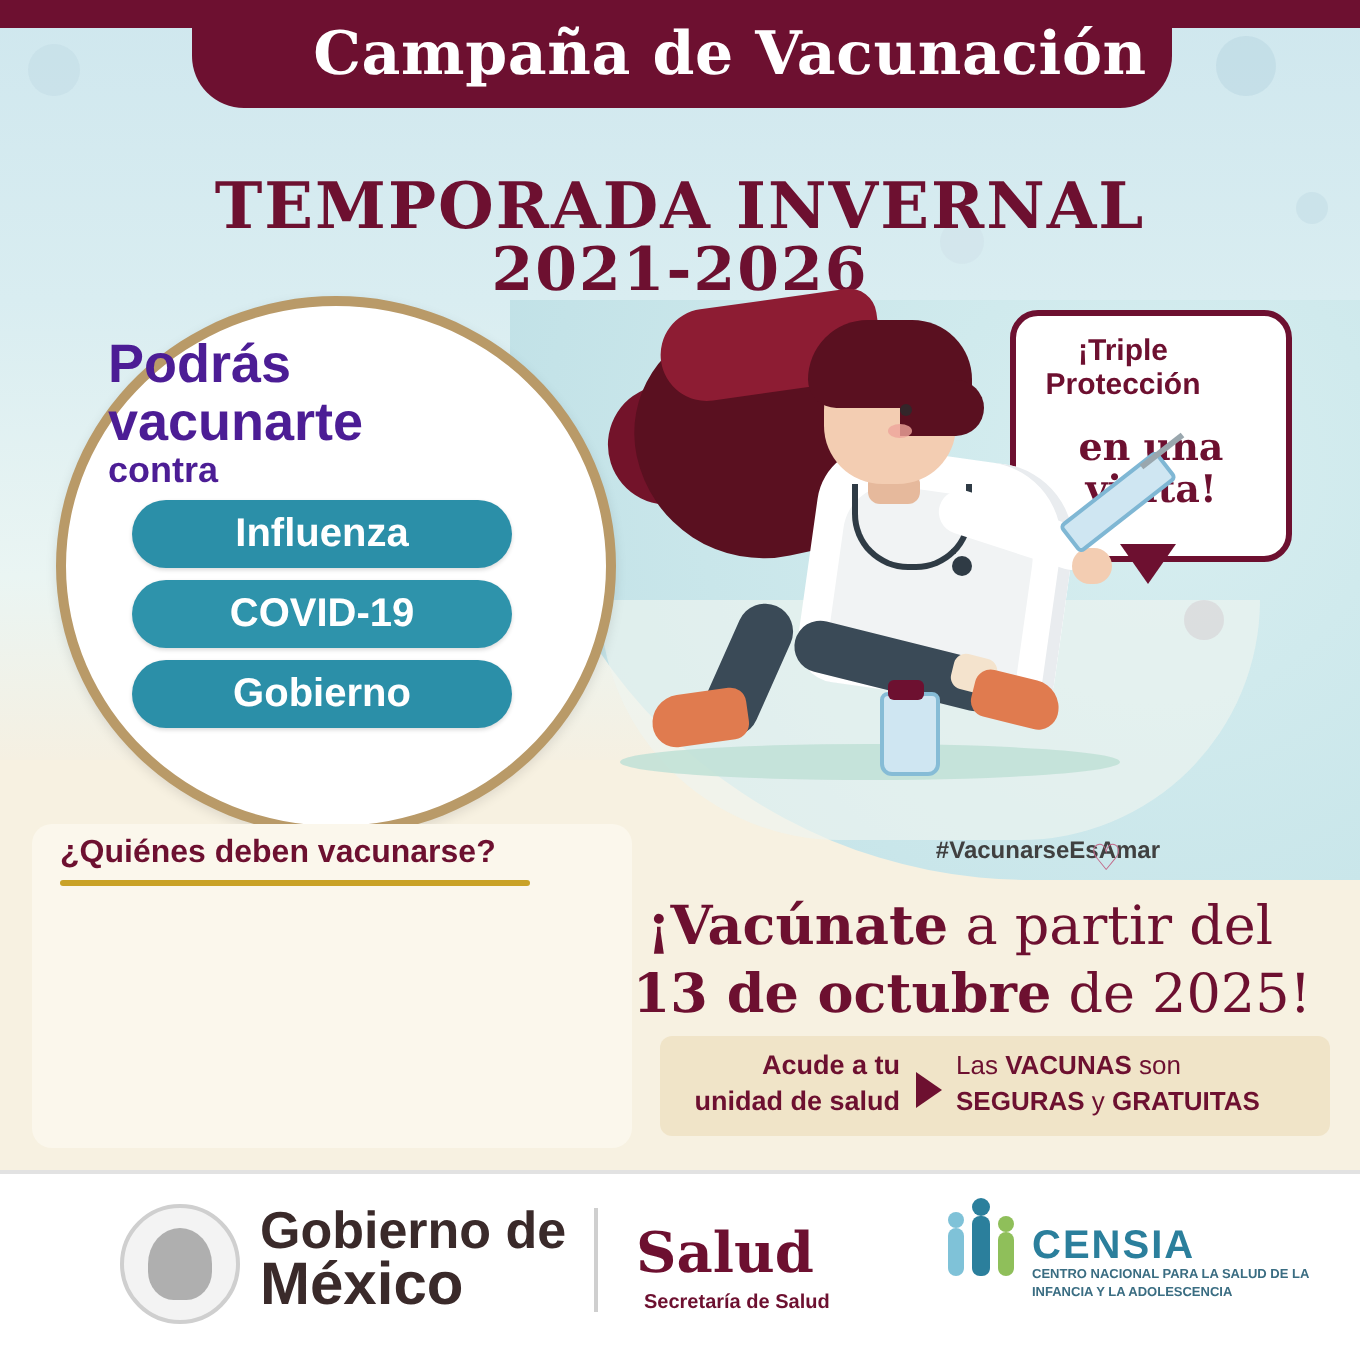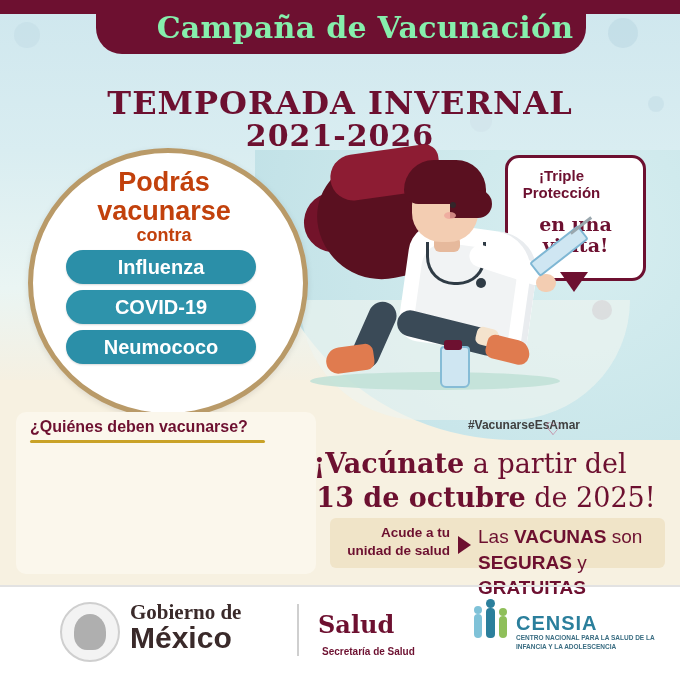--- a/index.html
+++ b/index.html
@@ -27,33 +27,33 @@
   .v1{left:14px;top:22px;width:26px;height:26px;}
   .v2{left:608px;top:18px;width:30px;height:30px;background:#b9d7e2;}
   .v3{left:470px;top:110px;width:22px;height:22px;background:#cfe2ea;}
   .v4{left:648px;top:96px;width:16px;height:16px;}
   .v5{left:592px;top:300px;width:20px;height:20px;background:#cbb9c4;opacity:.35;}
 
   
   .wine-top{position:absolute;left:0;top:0;width:680px;height:14px;background:#6d1030;}
   .title-band{position:absolute;left:96px;top:0;width:490px;height:54px;background:#6d1030;border-radius:0 0 26px 26px;
               display:flex;align-items:center;justify-content:center;}
-  .title-band .t{color:#86efac;font-size:30px;font-weight:bold;letter-spacing:.3px;
+  .title-band .t{color:#ffffff;font-size:30px;font-weight:bold;letter-spacing:.3px;
                  font-family:"DejaVu Serif", serif;margin-left:48px;}
   .para-pill{position:absolute;left:286px;top:58px;width:108px;height:24px;background:#ffffff;border-radius:6px;
              display:flex;align-items:center;justify-content:center;color:#6d1030;font-weight:bold;font-size:15px;}
   .season{position:absolute;left:0;top:84px;width:680px;text-align:center;color:#6d1030;
           font-family:"DejaVu Serif", serif;font-weight:bold;font-size:32px;letter-spacing:1px;}
   .years{position:absolute;left:0;top:118px;width:680px;text-align:center;color:#6d1030;
           font-family:"DejaVu Serif", serif;font-weight:bold;font-size:30px;letter-spacing:1px;}
 
   
   .oval{position:absolute;left:28px;top:148px;width:270px;height:260px;border-radius:50% / 50%;
         background:#ffffff;border:5px solid #b99a68;box-shadow:0 2px 6px rgba(0,0,0,.10);}
-  .oval-head{position:absolute;left:54px;top:168px;width:220px;text-align:center;color:#c2410c;
+  .oval-head{position:absolute;left:54px;top:168px;width:220px;color:#4c1d95;
              font-weight:bold;line-height:1.08;}
   .oval-head .l1{font-size:27px;}
   .oval-head .l2{font-size:27px;}
   .oval-head .l3{font-size:18px;font-weight:bold;}
   .pill{position:absolute;height:34px;border-radius:17px;background:#2b8fa8;
         display:flex;align-items:center;justify-content:center;color:#ffffff;font-weight:bold;font-size:20px;
         box-shadow:0 1px 2px rgba(0,0,0,.15);}
   .pill.p1{left:66px;top:250px;width:190px;}
   .pill.p2{left:66px;top:290px;width:190px;background:#2e93ab;}
   .pill.p3{left:66px;top:330px;width:190px;background:#2b8fa8;}
@@ -105,43 +105,43 @@
   .sock1{position:absolute;left:176px;top:178px;width:22px;height:18px;background:#f4e3cd;border-radius:6px;transform:rotate(14deg);}
   .vial{position:absolute;left:140px;top:196px;width:26px;height:38px;background:#cfe6f2;border-radius:4px 4px 6px 6px;border:2px solid #86bcd6;}
   .vial-cap{position:absolute;left:144px;top:190px;width:18px;height:10px;background:#6d1030;border-radius:3px;}
   .ground{position:absolute;left:10px;top:222px;width:250px;height:18px;background:#bfe0d6;border-radius:50%;opacity:.85;}
 
   
   .hashtag{position:absolute;left:330px;top:418px;width:250px;text-align:right;color:#404040;font-weight:bold;font-size:12px;}
   .heart{position:absolute;left:545px;top:418px;color:#c26a8a;font-size:18px;}
 
   
-  .cta1{position:absolute;left:284px;top:448px;width:372px;text-align:center;color:#6d1030;
+  .cta1{position:absolute;left:294px;top:448px;width:372px;text-align:center;color:#6d1030;
         font-family:"DejaVu Serif",serif;font-size:27px;}
   .cta1 b{font-weight:bold;}
   .cta2{position:absolute;left:300px;top:482px;width:372px;text-align:center;color:#6d1030;
         font-family:"DejaVu Serif",serif;font-size:27px;}
   .cta2 b{font-weight:bold;}
 
   
   .strip{position:absolute;left:330px;top:518px;width:335px;height:50px;background:#f0e4c8;border-radius:6px;}
   .strip-l{position:absolute;left:340px;top:524px;width:110px;text-align:right;color:#6d1030;font-weight:bold;font-size:13.5px;line-height:1.35;}
   .strip-arrow{position:absolute;left:458px;top:536px;width:0;height:0;border-top:9px solid transparent;border-bottom:9px solid transparent;border-left:13px solid #6d1030;}
-  .strip-r{position:absolute;left:478px;top:524px;width:180px;text-align:left;color:#6d1030;font-size:19px;line-height:1.35;}
+  .strip-r{position:absolute;left:478px;top:524px;width:180px;text-align:left;color:#6d1030;font-size:13px;line-height:1.35;}
   .strip-r b{font-weight:bold;}
 
   
   .footer-line{position:absolute;left:0;top:585px;width:680px;height:2px;background:#e2e2e2;}
   .eagle{position:absolute;left:60px;top:602px;width:56px;height:56px;border-radius:50%;background:#f3f3f3;border:2px solid #cfcfcf;}
   .eagle-in{position:absolute;left:12px;top:10px;width:32px;height:36px;background:#8b8b8b;border-radius:50% 50% 40% 40%;opacity:.65;}
   .gob{position:absolute;left:130px;top:602px;color:#3a2a2a;font-weight:bold;line-height:1.0;}
-  .gob .g1{font-size:21px;font-family:Liberation Serif, serif;}
+  .gob .g1{font-size:26px;}
   .gob .g2{font-size:30px;}
   .divider{position:absolute;left:297px;top:604px;width:2px;height:52px;background:#cfcfcf;}
-  .salud{position:absolute;left:318px;top:610px;color:#6d1030;font-weight:bold;font-size:24px;font-family:"DejaVu Serif",serif;}
+  .salud{position:absolute;left:318px;top:610px;color:#6d1030;font-weight:bold;font-size:28px;font-family:"DejaVu Serif",serif;}
   .salud-sub{position:absolute;left:322px;top:646px;color:#6d1030;font-size:10px;font-weight:bold;}
   .censia{position:absolute;left:470px;top:604px;width:190px;height:52px;}
   .censia-name{position:absolute;left:46px;top:8px;color:#2b7f9c;font-weight:bold;font-size:20px;letter-spacing:1px;}
   .censia-sub{position:absolute;left:46px;top:30px;width:150px;color:#3a6d82;font-size:6.5px;line-height:1.35;font-weight:bold;}
   .fig{position:absolute;border-radius:3px;}
   .f1{left:4px;top:10px;width:8px;height:24px;background:#7fc2d8;border-radius:4px;}
   .f2{left:16px;top:4px;width:9px;height:30px;background:#2b7f9c;border-radius:4px;}
   .f3{left:29px;top:12px;width:8px;height:22px;background:#8fbf5a;border-radius:4px;}
   .fdot1{left:4px;top:2px;width:8px;height:8px;border-radius:50%;background:#7fc2d8;}
   .fdot2{left:16px;top:-5px;width:9px;height:9px;border-radius:50%;background:#2b7f9c;}
@@ -168,31 +168,31 @@
   <div class="wine-top"></div>
   <div class="title-band">
     <span class="t">Campaña de Vacunación</span>
   </div>
   <div class="season">TEMPORADA INVERNAL</div>
   <div class="years">2021-2026</div>
 
   <div class="oval"></div>
   <div class="oval-head">
     <div class="l1">Podrás</div>
-    <div class="l2">vacunarse</div>
+    <div class="l2">vacunarte</div>
     <div class="l3">contra</div>
   </div>
   <div class="pill p1">
     <span>Influenza</span>
   </div>
   <div class="pill p2">
     <span>COVID-19</span>
   </div>
   <div class="pill p3">
-    <span>Neumococo</span>
+    <span>Gobierno</span>
   </div>
 
   <div class="who-card"></div>
   <div class="who-title">¿Quiénes deben vacunarse?</div>
   <div class="who-underline"></div>
 
   <div class="triple">
     <div class="tp">
       <span>¡Triple</span><br>
       <span>Protección</span>

